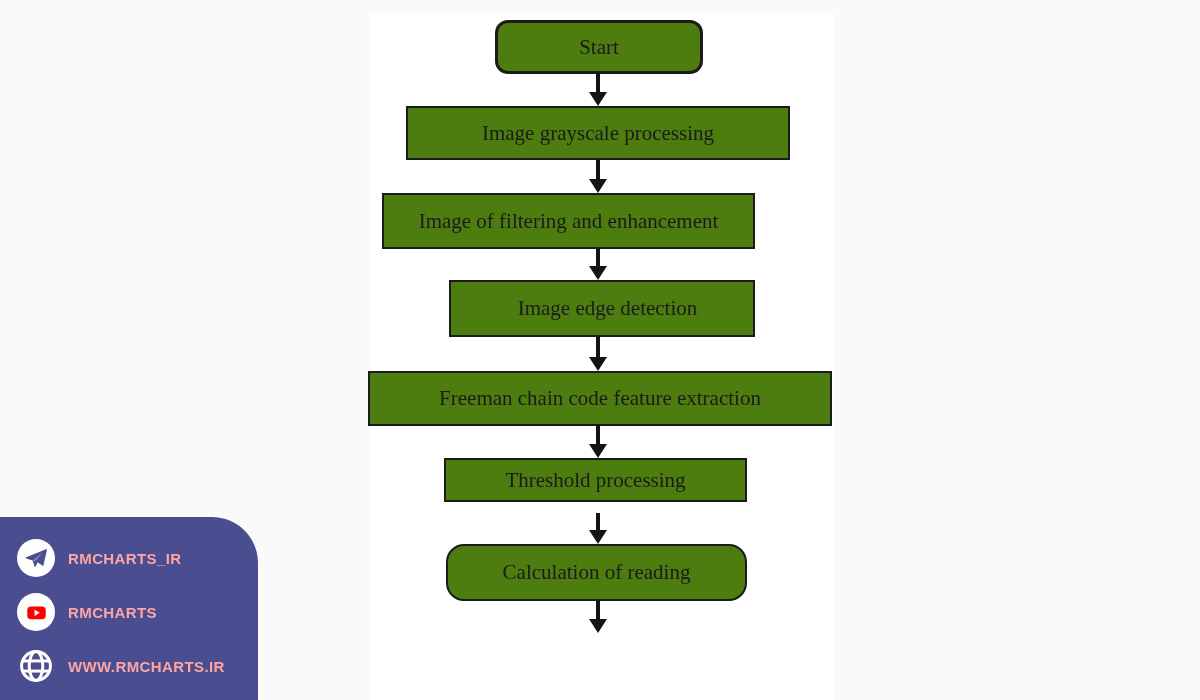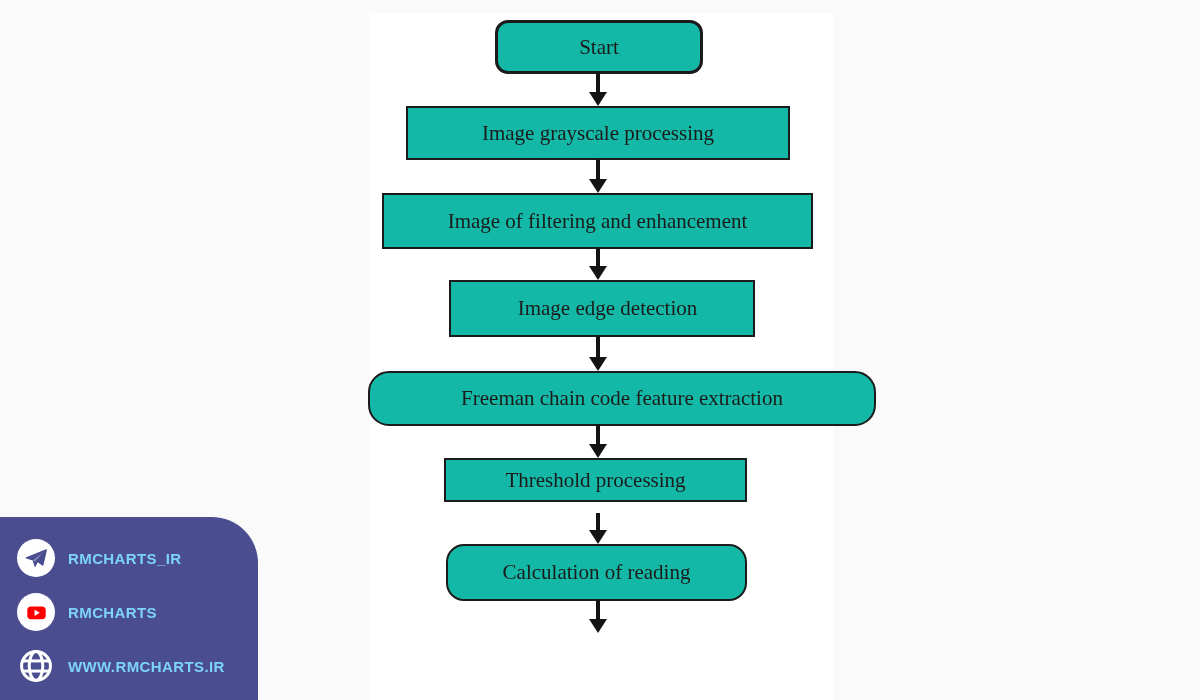--- a/index.html
+++ b/index.html
@@ -23,38 +23,38 @@
     top: 13px;
     width: 463px;
     height: 687px;
     background: #ffffff;
   }
   
   .node {
     position: absolute;
     box-sizing: border-box;
     border: 2.5px solid #1b1b1b;
-    background: #14b8a6;
+    background: #4d7c0f;
     display: flex;
     align-items: center;
     justify-content: center;
     font-family: "Liberation Serif", "DejaVu Serif", serif;
     font-size: 21px;
     color: #1b1b1b;
     white-space: nowrap;
   }
   .node.rounded {
     border-radius: 13px;
     border-width: 3px;
   }
   .n0 { left: 495px; top: 20px;  width: 208px; height: 54px; }
   .n1 { left: 406px; top: 106px; width: 384px; height: 54px; }
-  .n2 { left: 382px; top: 193px; width: 431px; height: 56px; }
+  .n2 { left: 382px; top: 193px; width: 373px; height: 56px; }
   .n3 { left: 449px; top: 280px; width: 306px; height: 57px; padding-left: 11px; }
-  .n4 { left: 368px; top: 371px; width: 508px; height: 55px; border-radius: 21px; }
+  .n4 { left: 368px; top: 371px; width: 464px; height: 55px; }
   .n5 { left: 444px; top: 458px; width: 303px; height: 44px; }
   .n6 { left: 446px; top: 544px; width: 301px; height: 57px; border-radius: 18px; }
   .n7 { left: 495px; top: 633px; width: 208px; height: 54px; }
   
   .arrow {
     position: absolute;
     left: 589px;
     width: 18px;
     display: flex;
     flex-direction: column;
@@ -103,21 +103,21 @@
     width: 38px;
     height: 38px;
     border-radius: 50%;
     flex: 0 0 auto;
     display: flex;
     align-items: center;
     justify-content: center;
   }
   .badge-icon.filled { background: #ffffff; }
   .badge-label {
-    color: #7dd3fc;
+    color: #fca5a5;
     font-size: 15px;
     font-weight: 700;
     letter-spacing: 0.4px;
   }
 </style>
 </head>
 <body>
 
 <div class="canvas">
 

